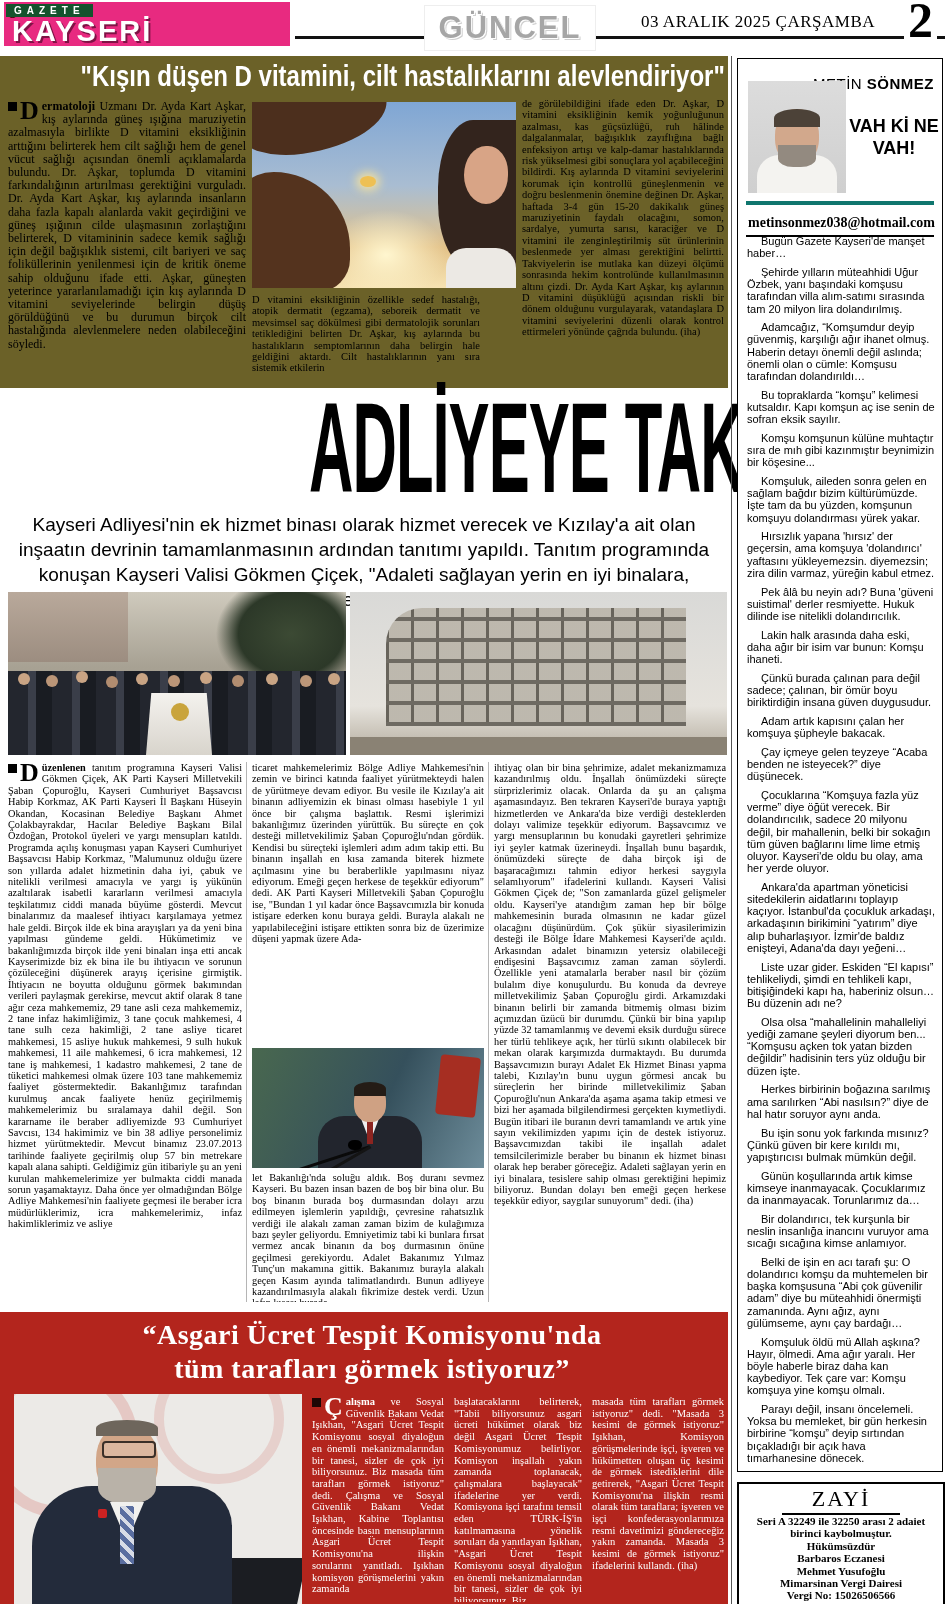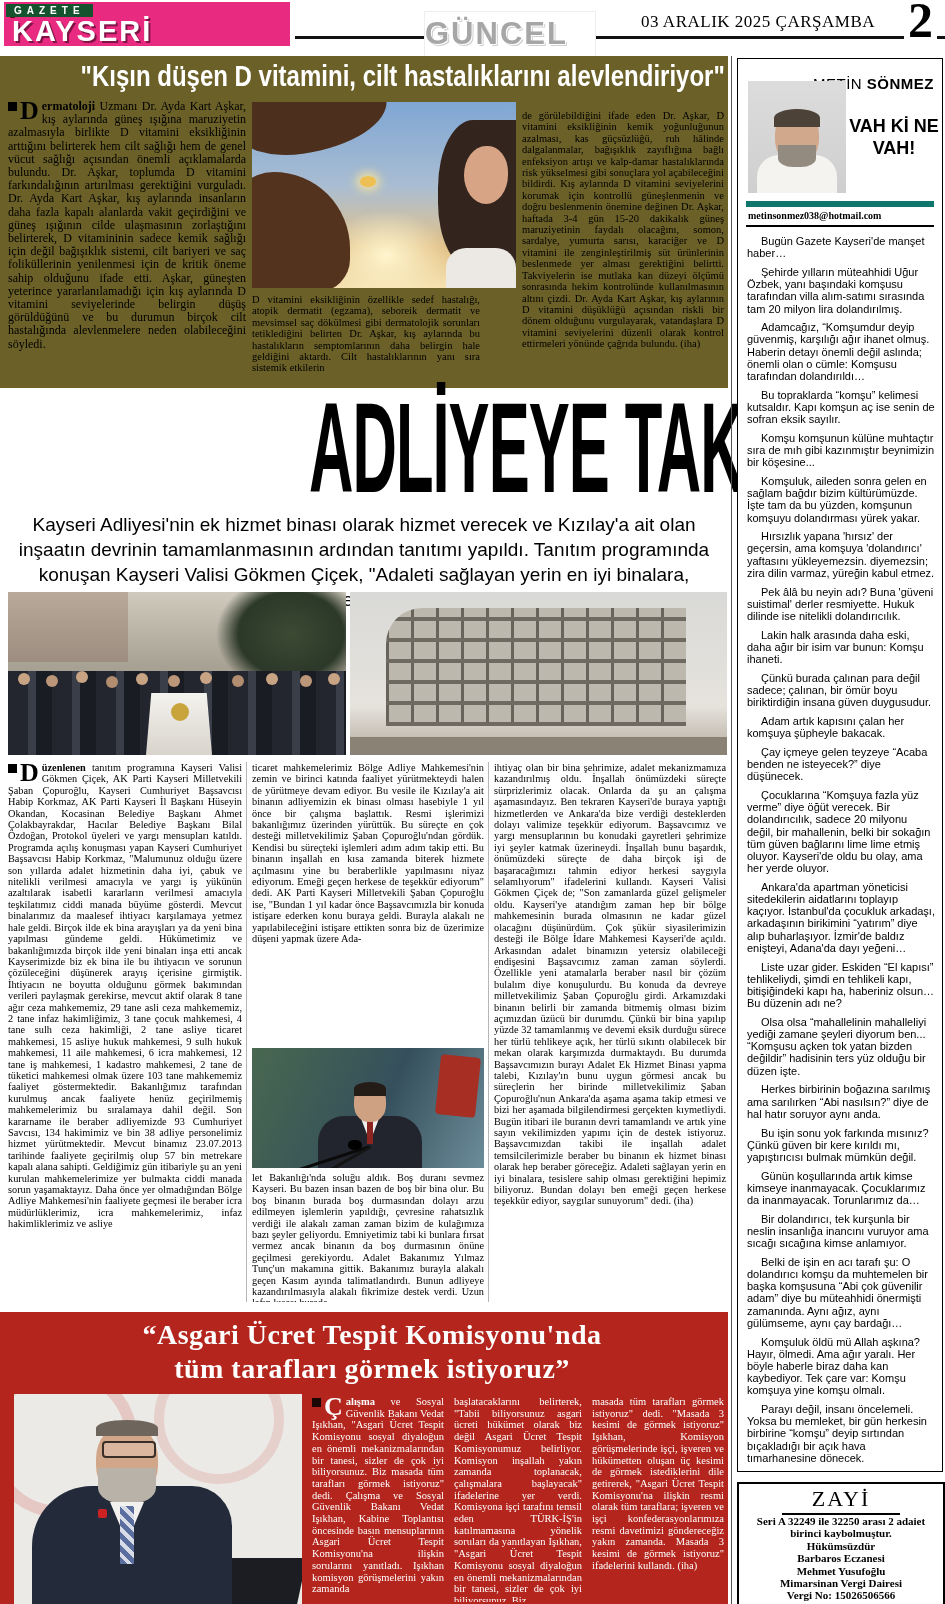--- a/index.html
+++ b/index.html
@@ -5,32 +5,32 @@
   html,body{margin:0;padding:0;}
   body{width:945px;height:1604px;background:#fff;font-family:"Liberation Serif",serif;color:#000;}
   .page{position:relative;width:945px;height:1604px;overflow:hidden;background:#fff;}
   .abs{position:absolute;}
   
   .masthead{left:4px;top:2px;width:286px;height:44px;background:#e82a80;overflow:hidden;}
   .masthead .gz-bar{position:absolute;left:2px;top:2px;background:#14532d;color:#fff;font-family:"Liberation Sans",sans-serif;font-weight:bold;font-size:10px;letter-spacing:5px;padding:1px 8px;}
   .masthead .emblem{position:absolute;left:2px;top:3px;width:11px;height:11px;border-radius:50%;background:#d21;border:1px solid #300;}
   .masthead .ks{position:absolute;left:8px;top:13px;color:#fff;font-family:"Liberation Sans",sans-serif;font-weight:bold;font-size:29px;letter-spacing:2px;text-shadow:2px 2px 0 rgba(40,0,20,.55);}
   .hdr-rule{left:295px;top:36px;width:650px;height:3px;background:#111;}
-  .guncel-box{left:425px;top:12px;width:170px;height:44px;background:#fff;box-shadow:0 0 0 1px #eee;}
+  .guncel-box{left:425px;top:6px;width:170px;height:44px;background:#fff;text-align:center;box-shadow:0 0 0 1px #eee;}
   .guncel-box span{font-family:"Liberation Sans",sans-serif;font-weight:bold;font-size:31px;letter-spacing:2px;color:#a6a6a6;text-shadow:1px 1px 0 #fff,2px 2px 0 #cfcfcf;line-height:44px;}
   .hdr-date{right:70px;top:12px;font-size:17px;letter-spacing:.5px;white-space:nowrap;}
   .hdr-page{right:8px;top:-6px;font-size:50px;font-weight:bold;background:#fff;padding:0 4px;line-height:52px;}
   
   .vitamin{left:0;top:56px;width:728px;height:332px;background:#6b6128;overflow:hidden;}
   .vit-head{left:0;top:3px;width:100%;text-align:center;color:#fff;white-space:nowrap;}
   .vit-head span{display:inline-block;font-family:"Liberation Sans",sans-serif;font-weight:bold;font-size:30px;transform:scaleX(.8);transform-origin:center;}
   .vit-col{overflow:hidden;text-align:justify;}
   .v1{left:8px;top:44px;width:238px;height:282px;font-size:12px;line-height:13.2px;}
   .v2{left:252px;top:238px;width:228px;height:90px;font-size:10.5px;line-height:11.4px;}
-  .v3{left:522px;top:54px;width:202px;height:286px;font-size:10.5px;line-height:11.4px;}
+  .v3{left:522px;top:42px;width:202px;height:286px;font-size:10.5px;line-height:11.4px;}
   
   .sq{float:left;width:9px;height:9px;background:#000;margin:2px 3px 0 0;}
   .dropcap{float:left;font-weight:bold;font-size:26px;line-height:22px;margin:0 3px 0 0;}
   .redbox .sq{background:#111;}
   
   .ph{overflow:hidden;}
   .ph div{position:absolute;}
   
   .vit-photo{left:252px;top:46px;width:264px;height:186px;background:linear-gradient(180deg,#7fa6d4 0%,#a9bdd2 45%,#e3c289 78%,#f6e3b2 100%);}
   .vp-sun{left:28%;top:58%;width:120px;height:90px;background:radial-gradient(closest-side,#fff6cf,rgba(255,244,200,0));}
@@ -100,21 +100,21 @@
   .r2{left:454px;top:84px;width:128px;height:206px;}
   .r3{left:592px;top:84px;width:132px;height:206px;}
   .redbox .dropcap{color:#fff;}
   .redbox .sq{background:#1d0705;}
   
   .rail-rule{left:731px;top:56px;width:1px;height:1548px;background:#555;}
   .colbox{left:737px;top:58px;width:204px;height:1412px;border:1px solid #000;background:#fff;overflow:hidden;}
   .cb-name{position:absolute;top:16px;right:8px;font-family:"Liberation Sans",sans-serif;font-size:15px;letter-spacing:.5px;margin-left:40px;}
   .cb-name b{font-weight:bold;}
   .cb-title{position:absolute;left:110px;right:2px;top:56px;text-align:center;font-family:"Liberation Sans",sans-serif;font-weight:bold;font-size:18px;line-height:22px;}
-  .cb-email{position:absolute;left:8px;right:8px;top:142px;border-top:6px solid #0f766e;border-bottom:2px solid #000;padding:3px 0 4px 2px;font-weight:bold;font-size:10px;}
+  .cb-email{position:absolute;left:8px;right:8px;top:142px;border-top:4px solid #0f766e;border-bottom:2px solid #000;padding:10px 0 4px 2px;font-weight:bold;font-size:14px;}
   .cb-text{position:absolute;left:9px;right:7px;top:176px;bottom:4px;overflow:hidden;}
   .cb-text p{margin:0 0 6.5px;font-family:"Liberation Sans",sans-serif;font-size:11px;line-height:12.2px;text-indent:14px;text-align:left;}
   
   .zayi{left:737px;top:1482px;width:204px;height:122px;border:2px solid #000;background:#fff;overflow:hidden;text-align:center;}
   .zayi-title{font-size:22px;letter-spacing:2px;margin-top:2px;display:inline-block;border-bottom:2px solid #000;padding:0 30px 1px;text-align:right;}
   .zayi-line{font-weight:bold;font-size:11px;line-height:12.4px;}
 </style>
 </head>
 <body>
 

